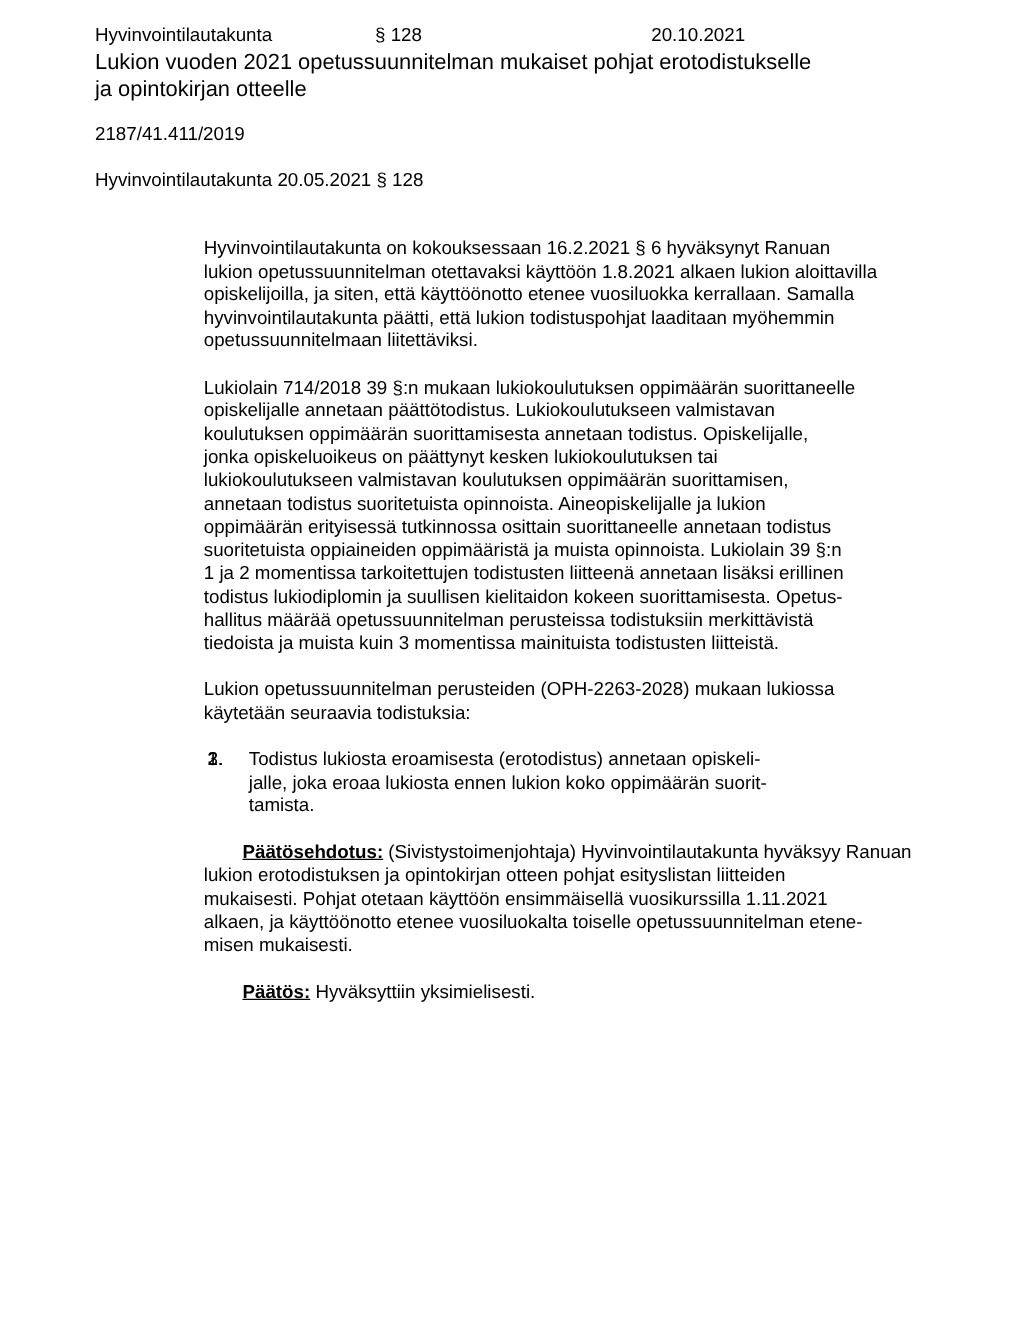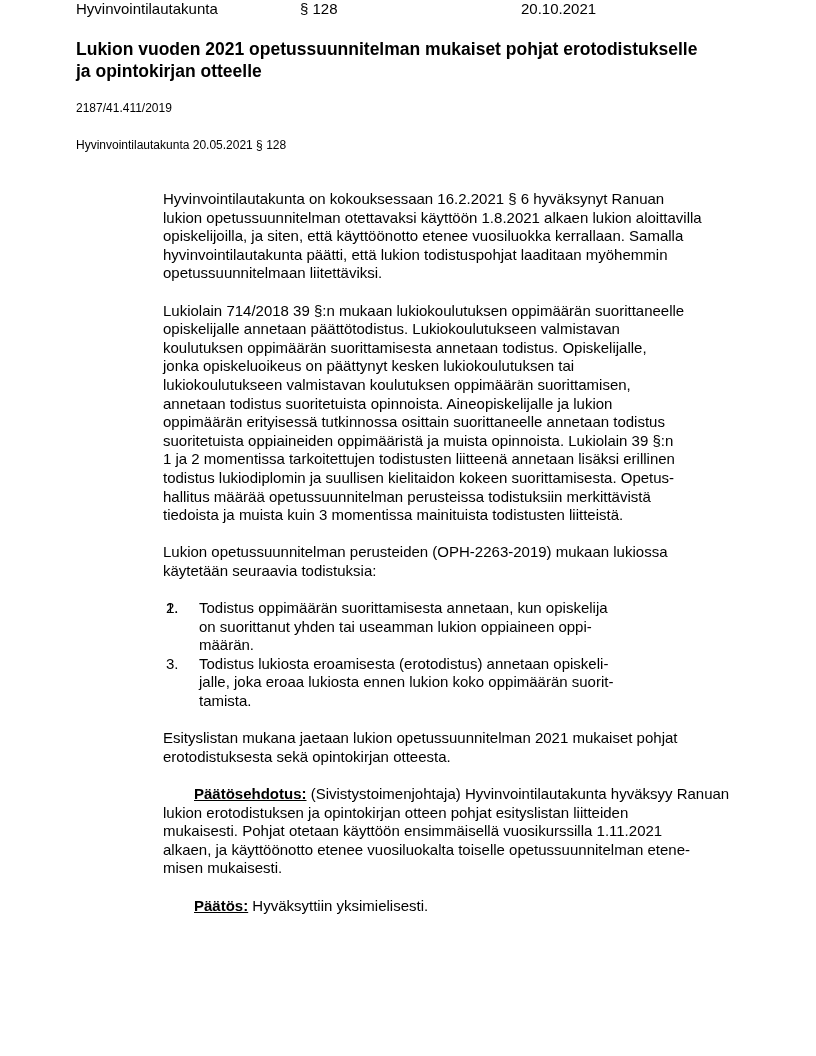--- a/index.html
+++ b/index.html
@@ -1,22 +1,22 @@
 <!DOCTYPE html>
 <html><head>
 <meta charset="utf-8">
 <style>
   html, body { margin: 0; padding: 0; background: #ffffff; }
   body { width: 816px; height: 1056px; position: relative; overflow: hidden;
          font-family: "Liberation Sans", sans-serif; color: #000; }
   .hdr { position: absolute; top: 0; left: 76px; font-size: 15px; height: 20px; line-height: 18px; }
-  .hdr span { position: absolute; white-space: nowrap; }
+  .hdr span { position: absolute; white-space: nowrap; margin-top: 20px; }
   .title { position: absolute; left: 76px; top: 38px; width: 700px; font-size: 17.5px;
-           font-weight: bold; line-height: 22px; }
-  .meta { position: absolute; left: 76px; font-size: 12px; line-height: 18px; }
+           font-weight: normal; line-height: 22px; }
+  .meta { position: absolute; left: 76px; font-size: 15px; line-height: 18px; }
   .body { position: absolute; left: 163px; top: 190px; width: 590px; font-size: 15px; line-height: 18.6px; }
   .p { margin: 0 0 18.6px 0; white-space: pre-line; }
   .list { margin: 0 0 18.6px 0; padding: 0; list-style: none; }
   .list li { position: relative; padding-left: 36px; white-space: pre-line; }
   .list .num { position: absolute; left: 3px; top: 0; }
   .label { font-weight: bold; text-decoration: underline; margin-left: 31px; }
 </style>
 </head>
 <body>
 
@@ -43,32 +43,28 @@
 koulutuksen oppimäärän  suorittamisesta  annetaan todistus.  Opiskelijalle,
 jonka opiskeluoikeus  on  päättynyt  kesken  lukiokoulutuksen tai
 lukiokoulutukseen  valmistavan  koulutuksen  oppimäärän suorittamisen,
 annetaan todistus  suoritetuista  opinnoista.  Aineopiskelijalle  ja  lukion
 oppimäärän  erityisessä tutkinnossa  osittain  suorittaneelle  annetaan todistus
 suoritetuista  oppiaineiden  oppimääristä  ja  muista  opinnoista. Lukiolain 39 §:n
 1 ja 2 momentissa tarkoitettujen todistusten liitteenä  annetaan  lisäksi  erillinen
 todistus  lukiodiplomin  ja  suullisen kielitaidon  kokeen  suorittamisesta.  Opetus-
 hallitus  määrää opetussuunnitelman  perusteissa  todistuksiin  merkittävistä
 tiedoista  ja muista  kuin  3  momentissa  mainituista todistusten  liitteistä.</p>
-  <p class="p">Lukion opetussuunnitelman perusteiden (OPH-2263-2019) mukaan lukiossa
+  <p class="p">Lukion opetussuunnitelman perusteiden (OPH-2263-2028) mukaan lukiossa
 käytetään seuraavia todistuksia:</p>
   <ol class="list">
     <li><span class="num">1.</span></li>
-    <li><span class="num">2.</span><span>Todistus  oppimäärän  suorittamisesta  annetaan,  kun  opiskelija
-on  suorittanut yhden  tai  useamman  lukion  oppiaineen  oppi-
-määrän.</span></li>
+    <li><span class="num">2.</span></li>
     <li><span class="num">3.</span><span>Todistus  lukiosta  eroamisesta  (erotodistus)  annetaan  opiskeli-
 jalle,  joka  eroaa lukiosta  ennen  lukion  koko  oppimäärän suorit-
 tamista.</span></li>
   </ol>
-  <p class="p">Esityslistan mukana jaetaan lukion opetussuunnitelman 2021 mukaiset pohjat
-erotodistuksesta sekä opintokirjan otteesta.</p>
   <p class="p"><span class="label">Päätösehdotus:</span><span> (Sivistystoimenjohtaja) Hyvinvointilautakunta hyväksyy Ranuan
 lukion erotodistuksen ja opintokirjan otteen pohjat esityslistan liitteiden
 mukaisesti. Pohjat otetaan käyttöön ensimmäisellä vuosikurssilla 1.11.2021
 alkaen, ja käyttöönotto etenee vuosiluokalta toiselle opetussuunnitelman etene-
 misen mukaisesti.</span></p>
   <p class="p"><span class="label">Päätös:</span><span> Hyväksyttiin yksimielisesti.</span></p>
 </div>
 
 </body></html>

